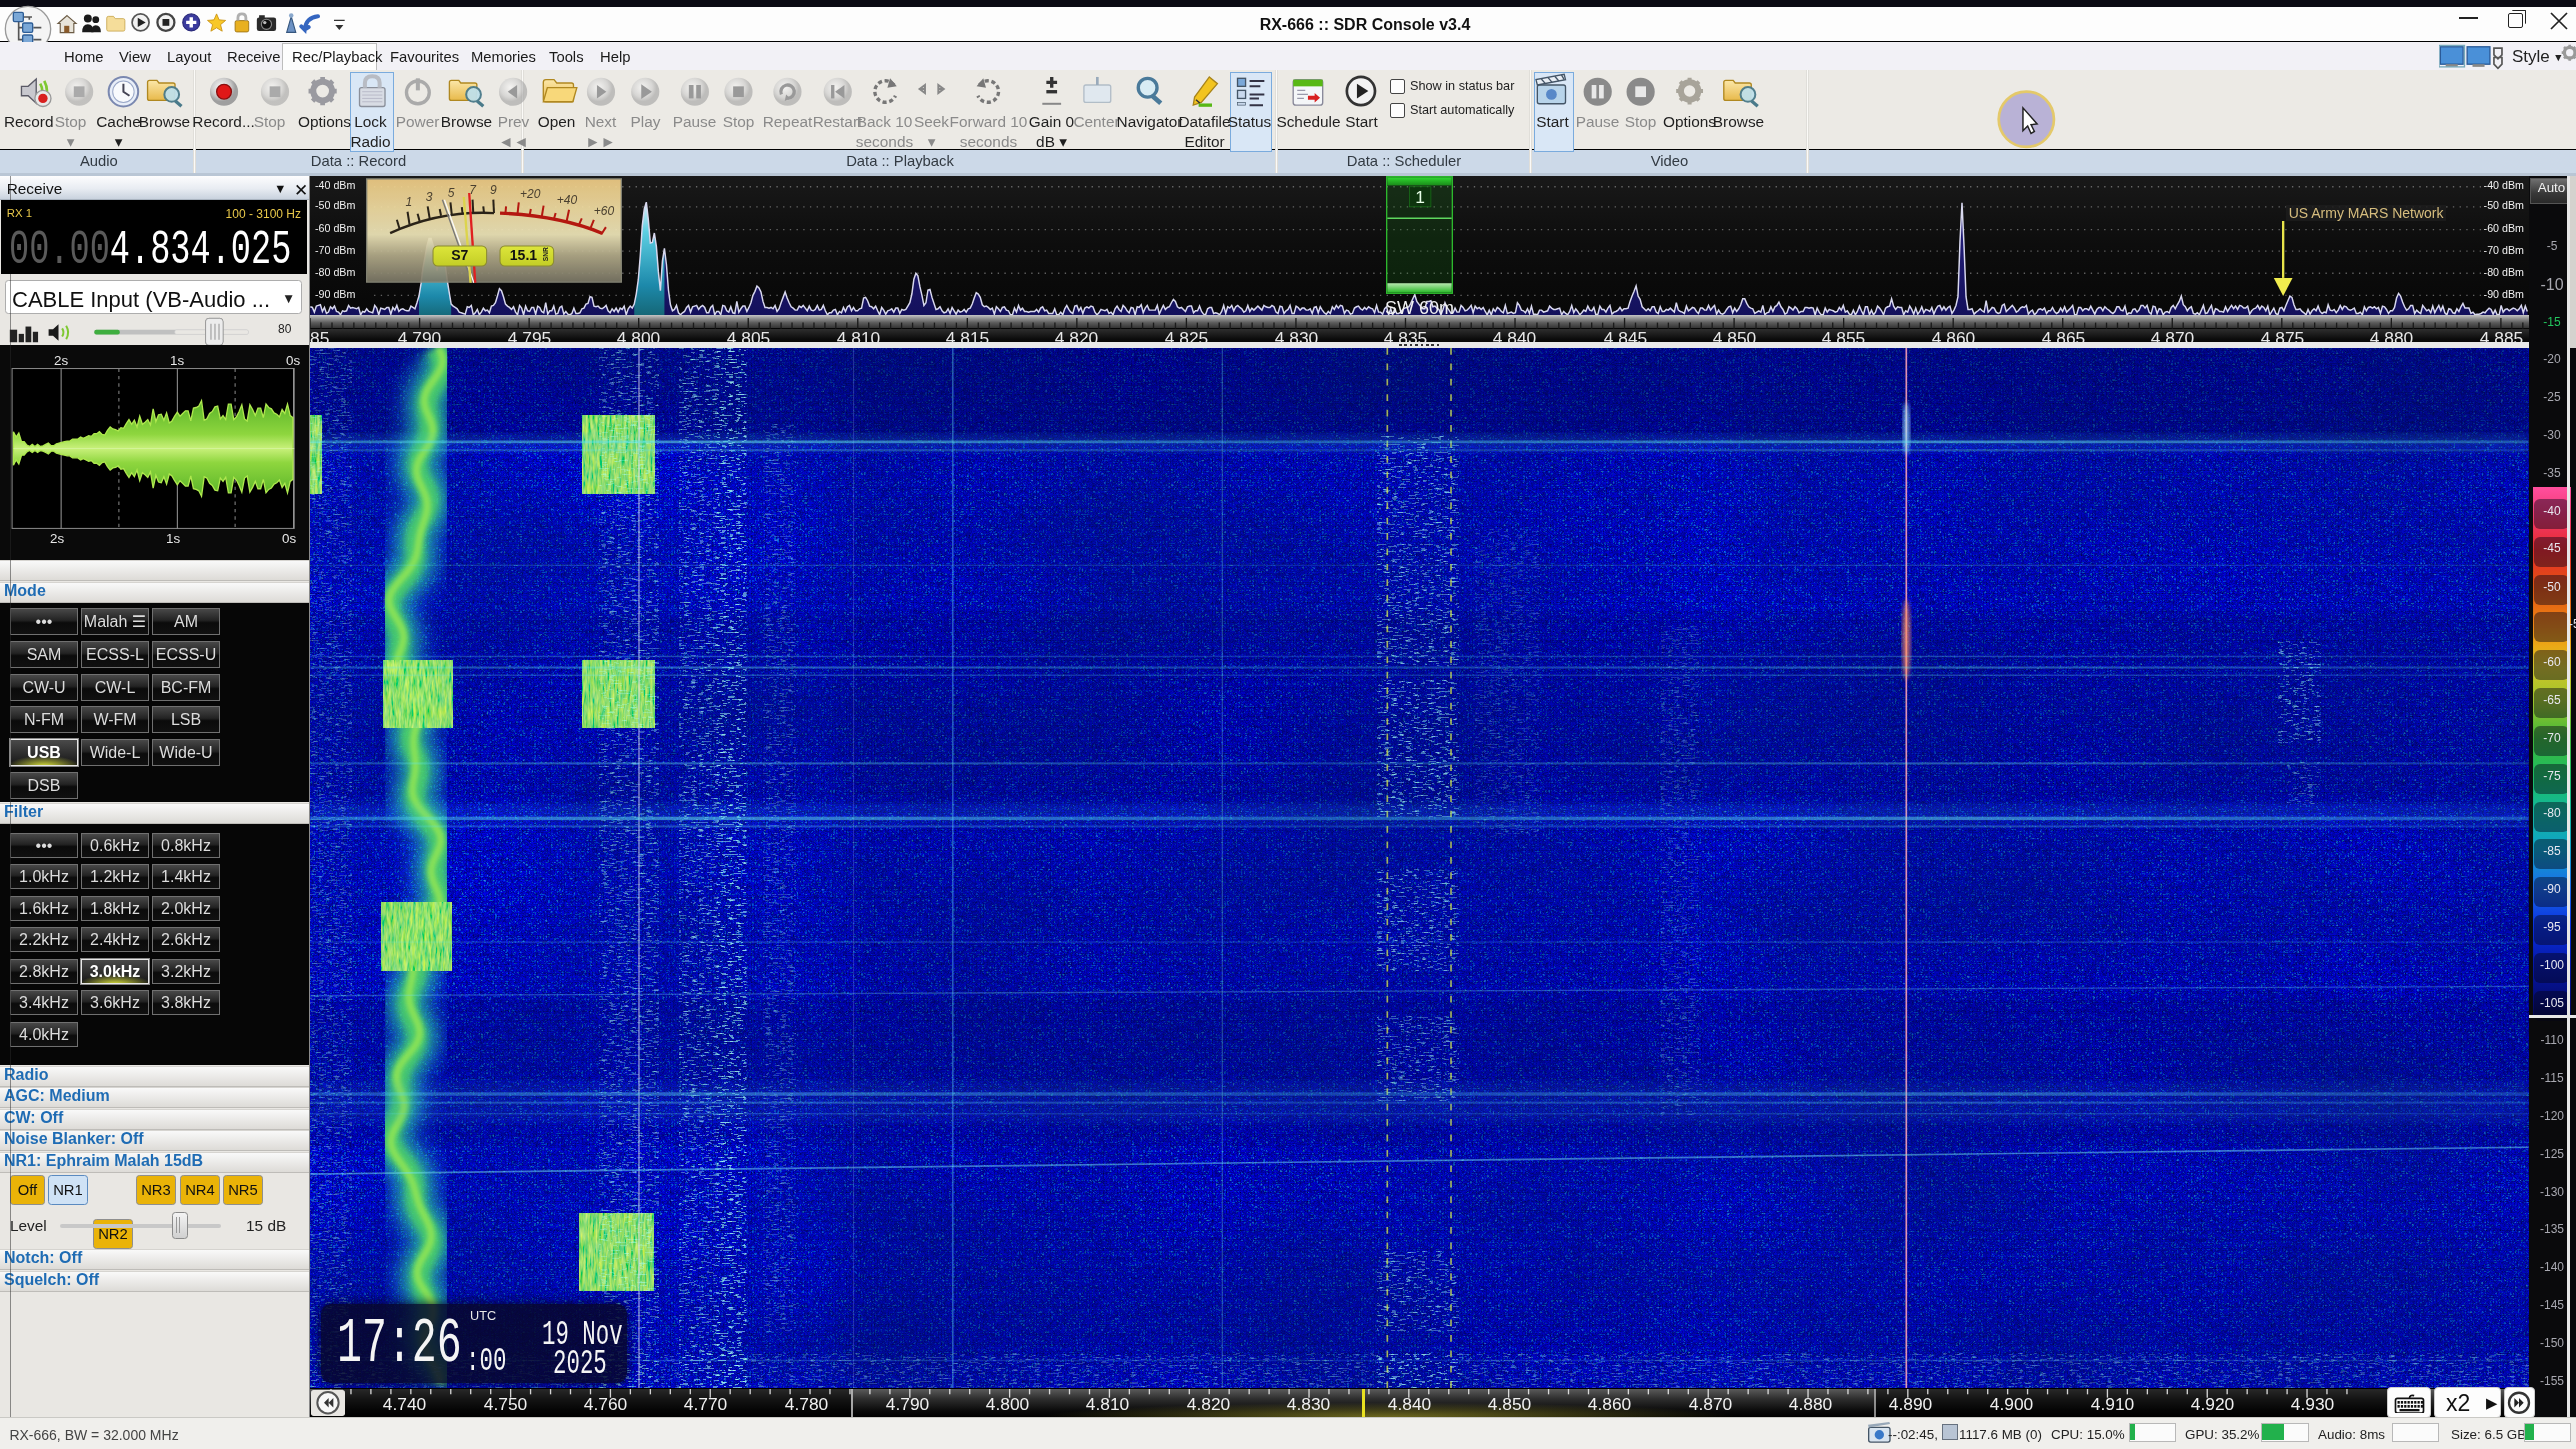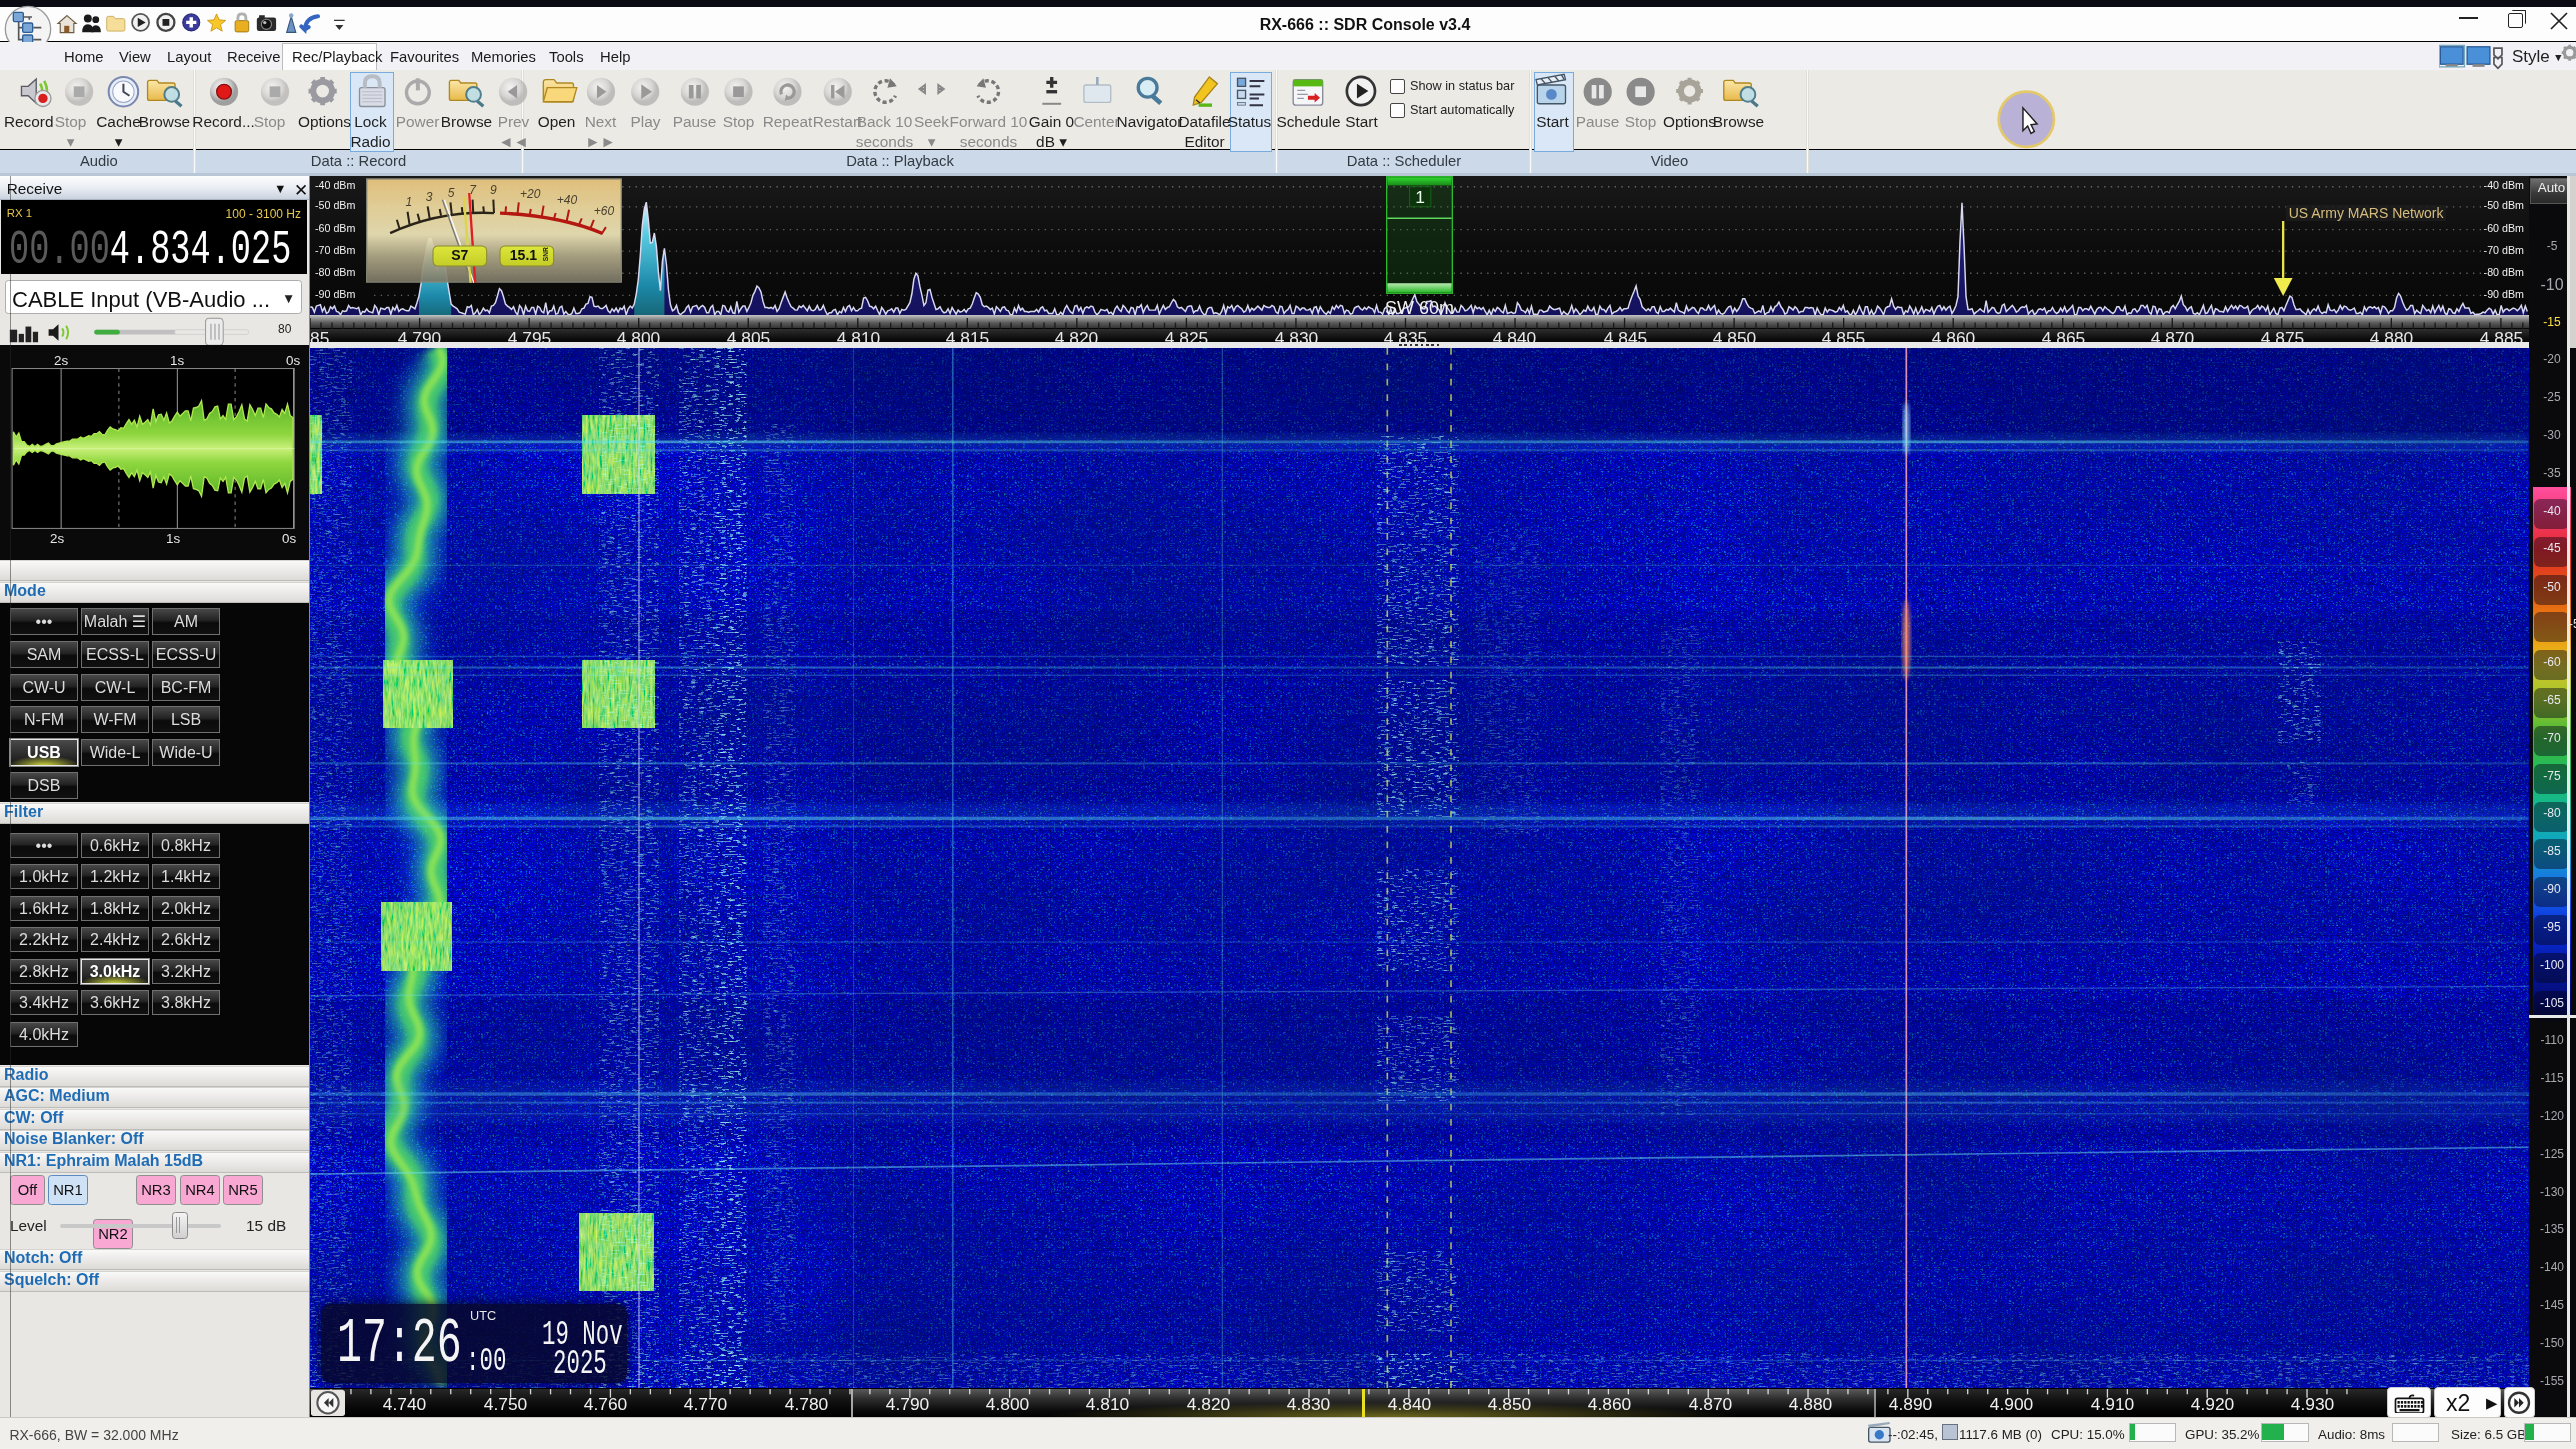--- a/index.html
+++ b/index.html
@@ -13,21 +13,21 @@
 .rlabel { position:absolute; font-size:15.4px; color:#1f1f1f; text-align:center; top:112px; line-height:20px; white-space:pre-line;}
 .dis { color:#8a8a8a; }
 .strip { position:absolute; left:0; width:309px; height:21px;
   background:linear-gradient(180deg,#f9f9f9,#dddbd7); border-top:0.7px solid #d6d4d0; border-bottom:0.7px solid #bebcb8; }
 .striplbl { position:absolute; left:4px; top:1.3px; font-size:16px; font-weight:bold; color:#1f6cb4; }
 .striparr { position:absolute; right:8px; top:4px; font-size:12px; color:#222; }
 .mbtn { position:absolute; width:68px; height:27px; background:linear-gradient(180deg,#484848 0%,#232323 45%,#0b0b0b 55%,#101010 100%);
   border:0.7px solid #707070; color:#dcdcdc; font-size:16px; text-align:center; line-height:25px; }
 .mbtnsel { background:radial-gradient(ellipse 80% 65% at 50% 108%, #e8f040 0%, rgba(200,210,30,0) 70%),linear-gradient(180deg,#4a4a4a,#161616);
   border:0.7px solid #e8e8e8; outline:0.7px solid #888; color:#fff; font-weight:bold; }
-.nrbtn { position:absolute; height:29.5px; background:#f9a8d4; border:0.7px solid #8f8f8f; border-radius:3.4px;
+.nrbtn { position:absolute; height:29.5px; background:#eab308; border:0.7px solid #8f8f8f; border-radius:3.4px;
   font-size:14.8px; color:#111; text-align:center; line-height:28px; }
 .chk { position:absolute; width:14.8px; height:14.8px; background:#fdfdfd; border:1.3px solid #444; border-radius:2px;}
 </style>
 </head>
 <body>
 <div id="root">
 
 <div class="abs" style="left:0;top:0;width:2576px;height:7.4px;background:#0b0b14;"></div>
 <div class="abs" style="left:0;top:7.4px;width:2576px;height:34px;background:#fdfdfd;"></div>
 <div class="abs" style="left:1224px;top:16px;width:282px;text-align:center;font-size:16px;font-weight:bold;color:#111;">RX-666 :: SDR Console v3.4</div>
@@ -1040,21 +1040,21 @@
 <div class="abs" style="left:553px;top:1344px;font-family:'Liberation Mono',monospace;font-size:35px;color:#f4f4f4;transform:scaleX(0.64);transform-origin:0 0;white-space:nowrap;">2025</div>
 <div class="abs" style="left:2529px;top:176px;width:47px;height:1242px;background:#0a0a0c;"></div>
 <div class="abs" style="left:2530px;top:178px;width:43px;height:25.5px;background:linear-gradient(180deg,#707070,#383838 60%,#2a2a2a);border:0.7px solid #555;"></div>
 <div class="abs" style="left:2530px;top:180px;width:43px;text-align:center;font-size:13.4px;color:#f0f0f0;">Auto</div>
 <div class="abs" style="left:2533px;top:487px;width:38px;height:531px;background:linear-gradient(180deg,
 #ff4f9e 0%, #f23b76 4.7%, #e62b2b 11.8%, #e05312 18.9%, #ec8414 26%, #eaa916 30%, #cfc32a 34%,
 #9fc629 40.1%, #3eb53b 47.4%, #1dbd62 54.4%, #12b5a0 61.6%, #0fa0c8 68.4%, #1a6ae8 75.6%,
 #0930dd 82.7%, #0618a8 89.8%, #040b70 96.9%, #03074a 100%);"></div>
 <div class="abs" style="left:2529px;top:239px;width:46px;text-align:center;font-size:12px;color:#a8a8b0;">-5</div>
 <div class="abs" style="left:2529px;top:276px;width:46px;text-align:center;font-size:16px;color:#a8a8b0;">-10</div>
-<div class="abs" style="left:2529px;top:315px;width:46px;text-align:center;font-size:12px;color:#fde047;">-15</div>
+<div class="abs" style="left:2529px;top:315px;width:46px;text-align:center;font-size:12px;color:#22c55e;">-15</div>
 <div class="abs" style="left:2529px;top:352px;width:46px;text-align:center;font-size:12px;color:#a8a8b0;">-20</div>
 <div class="abs" style="left:2529px;top:390px;width:46px;text-align:center;font-size:12px;color:#a8a8b0;">-25</div>
 <div class="abs" style="left:2529px;top:428px;width:46px;text-align:center;font-size:12px;color:#a8a8b0;">-30</div>
 <div class="abs" style="left:2529px;top:466px;width:46px;text-align:center;font-size:12px;color:#a8a8b0;">-35</div>
 <div class="abs" style="left:2534px;top:499px;width:35px;height:29.5px;background:rgba(5,5,25,0.45);border-radius:6px;"></div>
 <div class="abs" style="left:2529px;top:504px;width:46px;text-align:center;font-size:12px;color:#e8e8f0;">-40</div>
 <div class="abs" style="left:2534px;top:537px;width:35px;height:29.5px;background:rgba(5,5,25,0.45);border-radius:6px;"></div>
 <div class="abs" style="left:2529px;top:541px;width:46px;text-align:center;font-size:12px;color:#e8e8f0;">-45</div>
 <div class="abs" style="left:2534px;top:575px;width:35px;height:29.5px;background:rgba(5,5,25,0.45);border-radius:6px;"></div>
 <div class="abs" style="left:2529px;top:580px;width:46px;text-align:center;font-size:12px;color:#e8e8f0;">-50</div>

